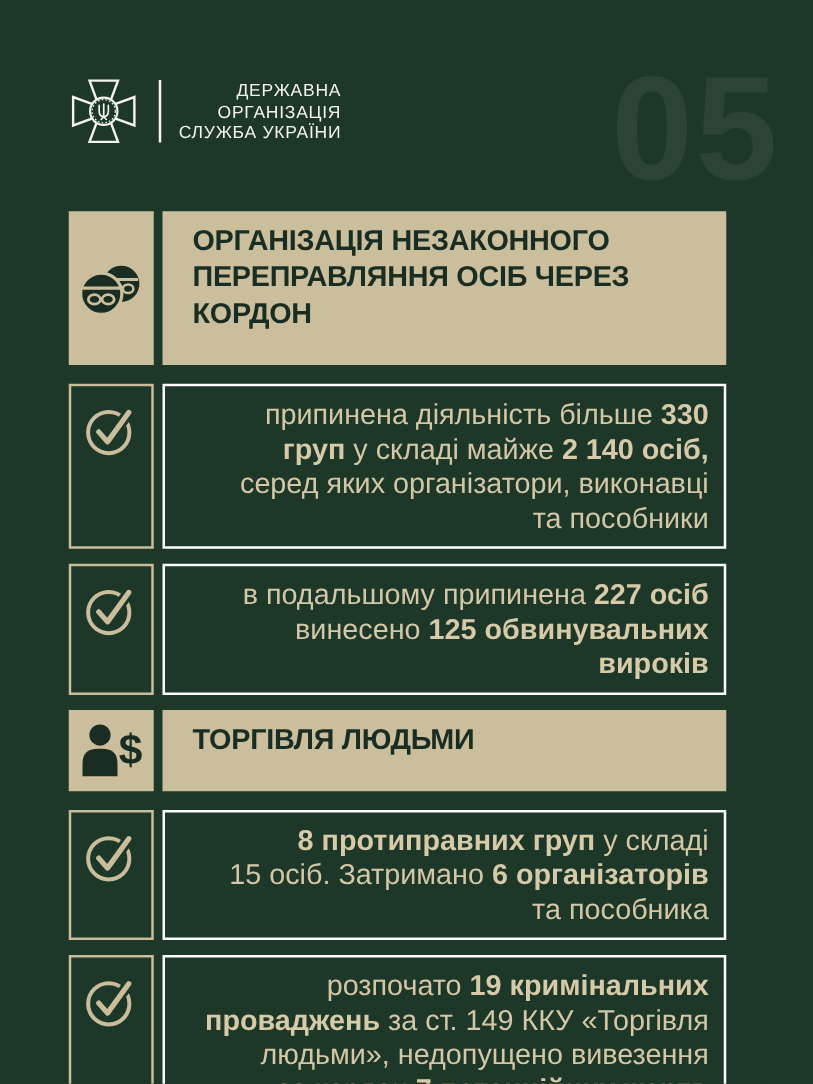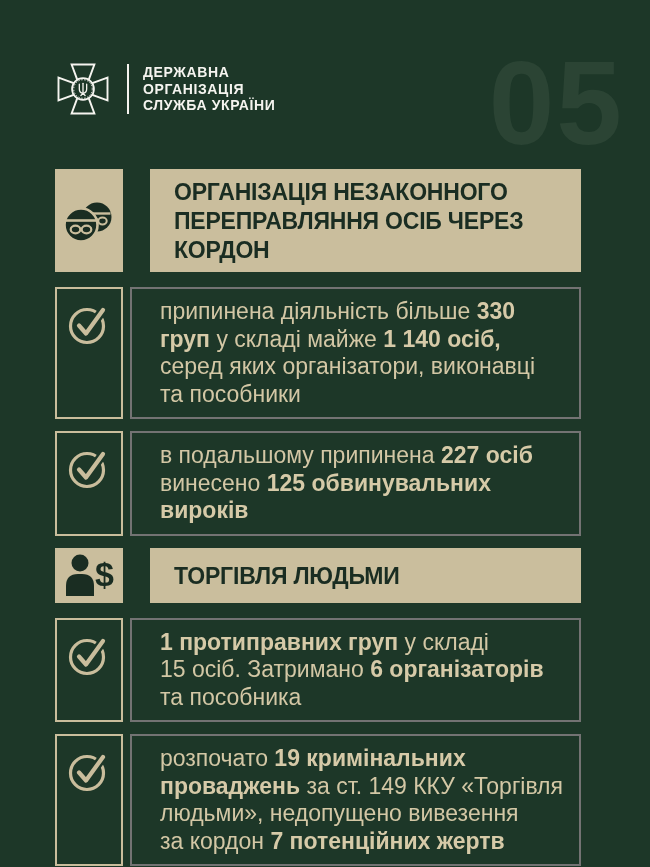--- a/index.html
+++ b/index.html
@@ -22,21 +22,21 @@
     align-items: center;
     height: 68px;
     margin-bottom: 46px;
   }
   .brand .emblem { width: 56px; height: 68px; flex: 0 0 auto; }
   .brand .divider {
     width: 2px; height: 50px;
     background: #f5f4ef;
     margin: 0 14px 0 16px;
   }
-  .brand-lines { color: #f5f4ef; font-weight: 700; font-size: 14px; line-height: 16.5px; letter-spacing: 0.6px; }
+  .brand-lines { color: #f5f4ef; font-weight: 400; font-size: 14px; line-height: 16.5px; letter-spacing: 0.6px; text-align: right; }
 
   .page-number {
     position: absolute;
     top: 44px; right: 26px;
     font-size: 118px;
     font-weight: 700;
     line-height: 1;
     letter-spacing: 2px;
     color: #2b4434;
     user-select: none;
@@ -67,31 +67,31 @@
     color: #1a2d22;
     font-weight: 700;
     font-size: 23px;
     line-height: 29px;
     letter-spacing: -0.2px;
     text-transform: uppercase;
     white-space: pre-line;
     display: flex;
     flex-direction: column;
     justify-content: center;
-    padding: 9px 12px 7px 24px;
+    padding: 9px 12px 27px 24px;
     min-height: 55px;
-    margin-left: 20px;
   }
   .bullet-box {
-    border: 2px solid #737373;
+    border: 2px solid #ffffff;
     color: #d3c7a5;
     font-size: 23px;
     line-height: 27.5px;
     white-space: pre-line;
     padding: 9px 12px 9px 28px;
+    text-align: right;
   }
   .bullet-box b { font-weight: 700; color: #d6caa8; }
 
   svg { display: block; }
 </style>
 </head>
 <body>
 
 <div class="canvas">
 
@@ -148,21 +148,21 @@
     <div class="icon-box outlined">
       <span>
         <svg width="46" height="46" viewBox="0 0 46 46">
           <circle cx="21" cy="25" r="16.5" fill="none" stroke="#c9bd9c" stroke-width="3.2"></circle>
           <path d="M 13 24.5 L 20 32.5 L 37 9" fill="none" stroke="#1d3728" stroke-width="9"></path>
           <path d="M 13 24.5 L 20 32.5 L 37 9" fill="none" stroke="#c9bd9c" stroke-width="4.2" stroke-linecap="round" stroke-linejoin="round"></path>
         </svg>
       </span>
     </div>
     <div class="text-box bullet-box"><span>припинена діяльність більше </span><b>330
-груп</b><span> у складі майже </span><b>1 140 осіб,</b><span>
+груп</b><span> у складі майже </span><b>2 140 осіб,</b><span>
 серед яких організатори, виконавці
 та пособники</span></div>
   </div>
 
   <div class="row">
     <div class="icon-box outlined">
       <span>
         <svg width="46" height="46" viewBox="0 0 46 46">
           <circle cx="21" cy="25" r="16.5" fill="none" stroke="#c9bd9c" stroke-width="3.2"></circle>
           <path d="M 13 24.5 L 20 32.5 L 37 9" fill="none" stroke="#1d3728" stroke-width="9"></path>
@@ -190,21 +190,21 @@
   <div class="row">
     <div class="icon-box outlined">
       <span>
         <svg width="46" height="46" viewBox="0 0 46 46">
           <circle cx="21" cy="25" r="16.5" fill="none" stroke="#c9bd9c" stroke-width="3.2"></circle>
           <path d="M 13 24.5 L 20 32.5 L 37 9" fill="none" stroke="#1d3728" stroke-width="9"></path>
           <path d="M 13 24.5 L 20 32.5 L 37 9" fill="none" stroke="#c9bd9c" stroke-width="4.2" stroke-linecap="round" stroke-linejoin="round"></path>
         </svg>
       </span>
     </div>
-    <div class="text-box bullet-box"><b>1 протиправних груп</b><span> у складі
+    <div class="text-box bullet-box"><b>8 протиправних груп</b><span> у складі
 15 осіб. Затримано </span><b>6 організаторів</b><span>
 та пособника</span></div>
   </div>
 
   <div class="row">
     <div class="icon-box outlined">
       <span>
         <svg width="46" height="46" viewBox="0 0 46 46">
           <circle cx="21" cy="25" r="16.5" fill="none" stroke="#c9bd9c" stroke-width="3.2"></circle>
           <path d="M 13 24.5 L 20 32.5 L 37 9" fill="none" stroke="#1d3728" stroke-width="9"></path>

